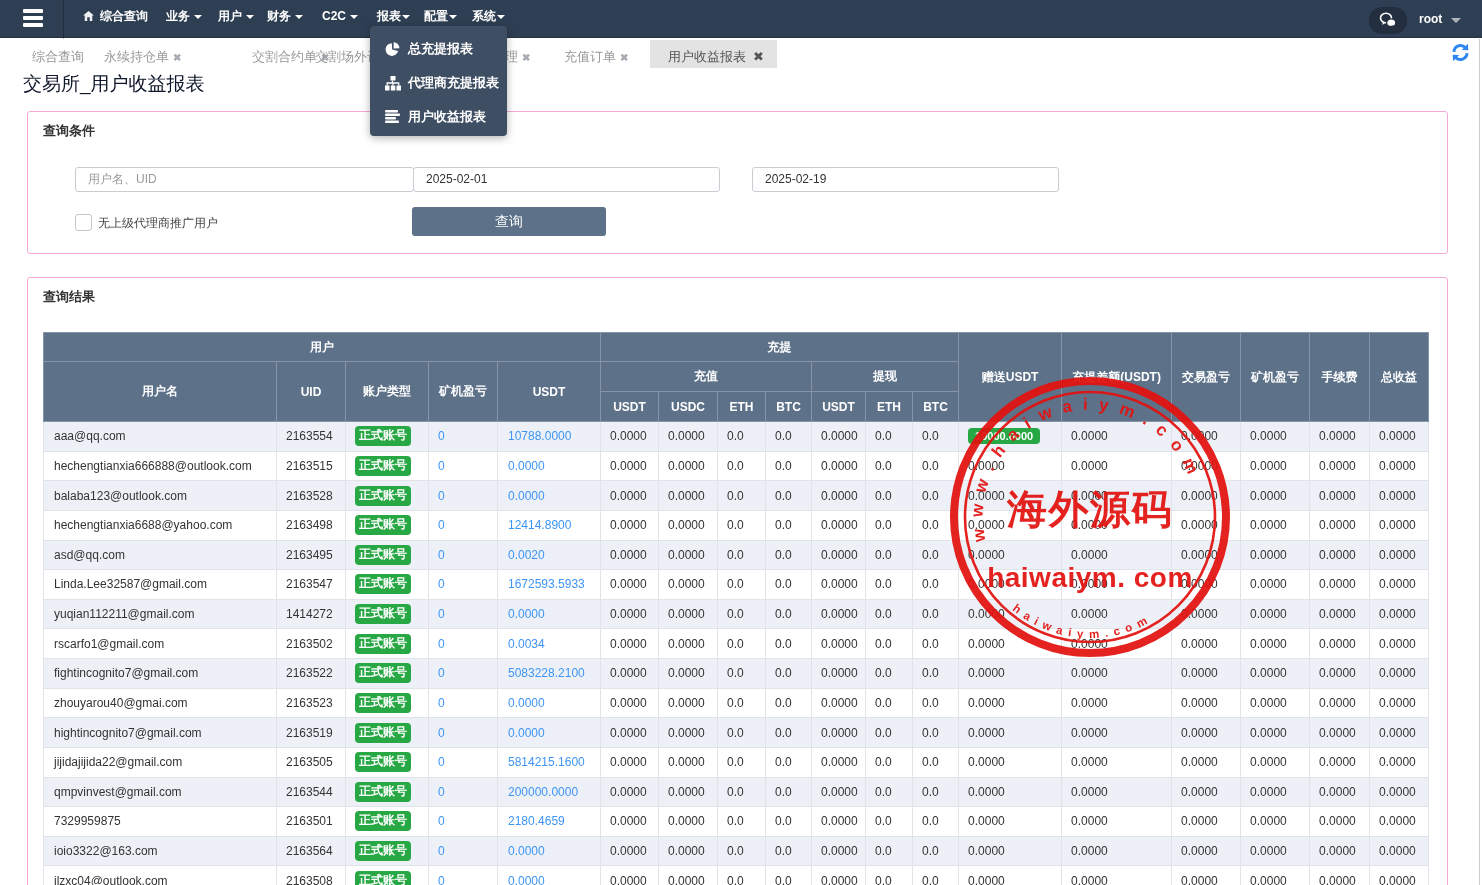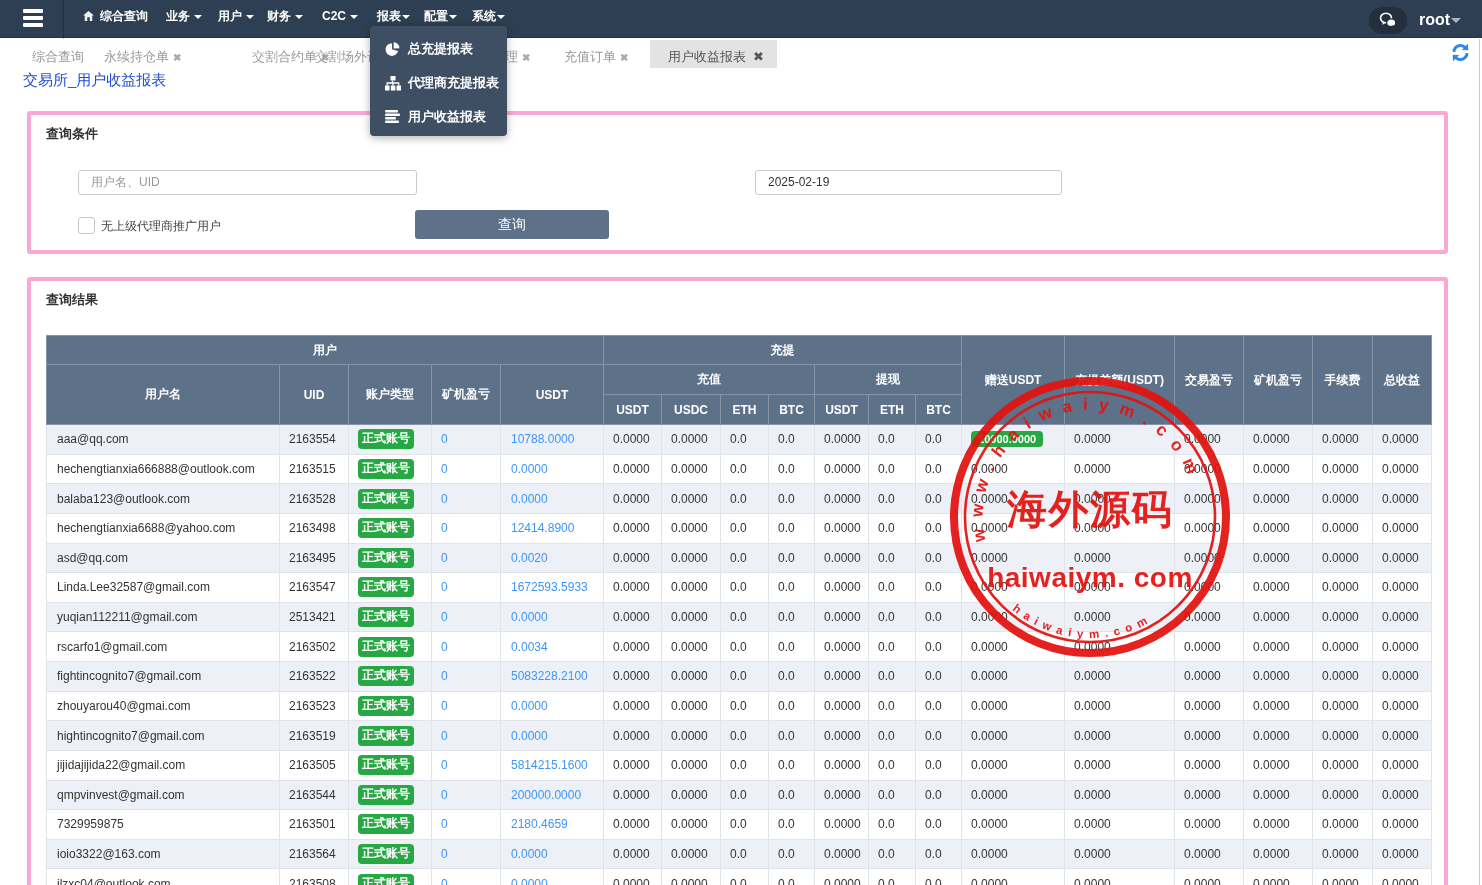--- a/index.html
+++ b/index.html
@@ -6,33 +6,33 @@
 a {color:#3e95f5; text-decoration:none;}
 
 #nav {position:absolute; left:0; top:0; width:1482px; height:38px; background:#2f3f53; border-bottom:1px solid #273140;}
 #burger {position:absolute; left:23px; top:9px; width:20px; height:18px;}
 #burger div {height:4px; background:#fff; border-radius:1px; margin-bottom:2.8px;}
 #navsep {position:absolute; left:63px; top:0; width:1px; height:39px; background:rgba(0,0,0,0.25);}
 .nitem {position:absolute; top:0; height:39px; line-height:33px; color:#fff; font-size:12px; font-weight:bold;}
 .caret {display:inline-block; width:0; height:0; border-left:4px solid transparent; border-right:4px solid transparent; border-top:4px solid #fff; vertical-align:-4px; margin-bottom:5px;}
 #chatpill {position:absolute; left:1369px; top:7px; width:38px; height:27px; background:#232e3f; border-radius:13px;}
 #chatpill svg {position:absolute; left:10px; top:5px;}
-#rootlbl {position:absolute; left:1419px; top:0; height:39px; line-height:39px; color:#fff; font-size:16px; font-weight:bold;}
+#rootlbl {position:absolute; left:1419px; top:0; height:39px; line-height:39px; color:#fff; font-size:12px; font-weight:bold;}
 #rootcaret {position:absolute; left:1451px; top:18px; width:0; height:0; border-left:5px solid transparent; border-right:5px solid transparent; border-top:5px solid #aeb5bd;}
 
 #tabs {position:absolute; left:0; top:39px; width:1482px; height:29px; background:#fff;}
 .tab {position:absolute; top:1px; height:28px; line-height:33px; font-size:13px; color:#999;}
 .tab .x {color:#a6abb1; font-size:10px; font-weight:bold; margin-left:4px;}
 #tabact {position:absolute; left:650px; top:1px; width:127px; height:28px; background:#e3e3e3; line-height:33px; text-align:center; font-size:13px; color:#555; padding-left:5px;}
 #tabact .x {color:#555;}
 #refresh {position:absolute; left:1451px; top:43px;}
 
-#ptitle {position:absolute; left:23px; top:71px; font-size:15px; color:#1d4ed8;text-align:right;}
-
-.card {position:absolute; left:27px; width:1421px; background:#fff; border:4px solid #f9a8d4; border-radius:3px;}
+#ptitle {position:absolute; left:23px; top:71px; font-size:19px; color:#0f172a;text-align:right;}
+
+.card {position:absolute; left:27px; width:1421px; background:#fff; border:1px solid #f9a8d4; border-radius:3px;}
 #card1 {top:111px; height:143px;}
 #card2 {top:277px; height:700px;}
 .ctitle {position:absolute; left:15px; top:10px; font-size:13px; font-weight:bold; color:#333;}
 .inp {position:absolute; top:55px; height:25px; border:1px solid #c9cdd3; border-radius:3px; font-size:12px; color:#333; line-height:23px; padding-left:12px;}
 .ph {color:#999;}
 #inp1 {left:47px; width:339px;}
 #inp2 {left:385px; width:307px;}
 #inp3 {left:724px; width:307px;}
 #cbx {position:absolute; left:47px; top:102px; width:17px; height:17px; border:1px solid #c3c7cc; border-radius:3px; background:#fff;}
 #cbxlbl {position:absolute; left:70px; top:103px; font-size:12px; color:#444;}
@@ -107,20 +107,21 @@
     </g>
     <g fill="#2e86f0">
       <path d="M 10.8 6.9 L 17.3 7.3 L 16.9 0.8 Z"></path>
       <path d="M 8.2 12.1 L 1.7 11.7 L 2.1 18.2 Z"></path>
     </g>
   </svg>
 <div id="ptitle">交易所_用户收益报表</div>
 <div id="card1" class="card">
   <div class="ctitle">查询条件</div>
   <div id="inp1" class="inp ph">用户名、UID</div>
+  <div id="inp2" class="inp">2025-02-01</div>
   <div id="inp3" class="inp">2025-02-19</div>
   <div id="cbx"></div>
   <div id="cbxlbl">无上级代理商推广用户</div>
   <div id="qbtn">查询</div>
 </div>
 <div id="card2" class="card">
   <div class="ctitle">查询结果</div>
   <table id="tbl">
   <colgroup>
         <col style="width:233px">
@@ -288,21 +289,21 @@
           <td>0.0</td>
           <td>0.0000</td>
           <td>0.0000</td>
           <td>0.0000</td>
           <td>0.0000</td>
           <td>0.0000</td>
           <td>0.0000</td>
         </tr>
 <tr>
           <td class="tl">yuqian112211@gmail.com</td>
-          <td>2513421</td>
+          <td>1414272</td>
           <td><span class="badge">正式账号</span></td>
           <td><a>0</a></td>
           <td><a>0.0000</a></td>
           <td>0.0000</td>
           <td>0.0000</td>
           <td>0.0</td>
           <td>0.0</td>
           <td>0.0000</td>
           <td>0.0</td>
           <td>0.0</td>

